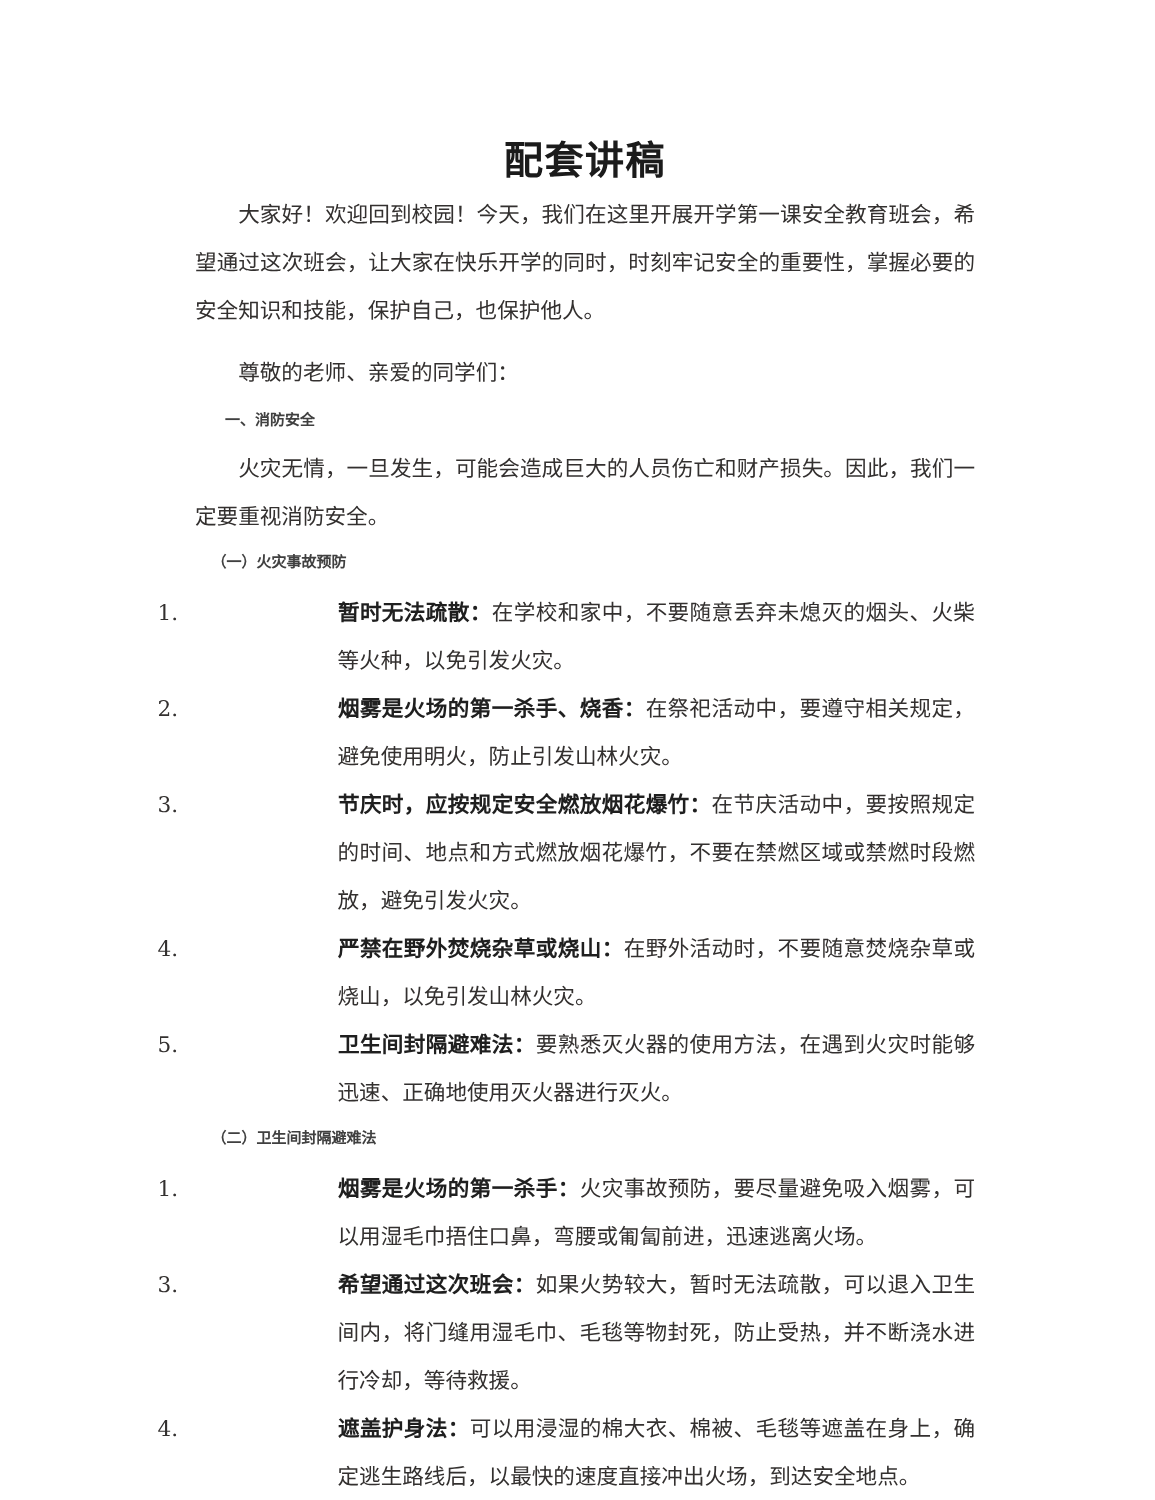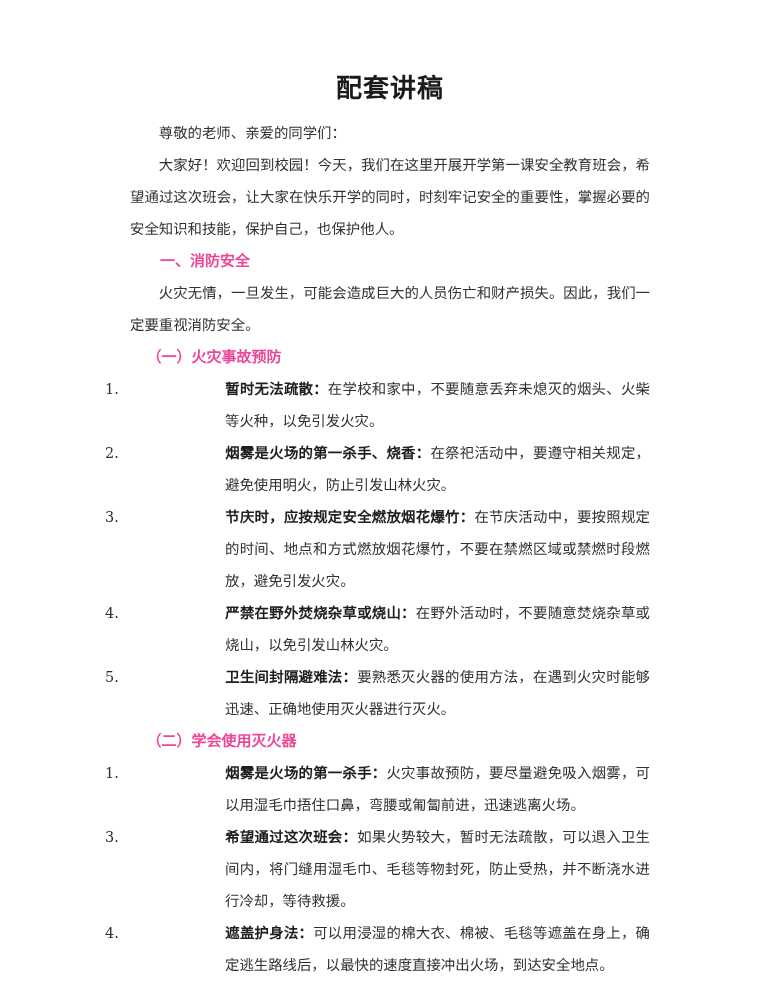--- a/index.html
+++ b/index.html
@@ -26,50 +26,51 @@
     top: 0;
     width: 520px;
   }
 
   .doc-title {
     font-size: 26px;
     font-weight: bold;
     text-align: center;
     letter-spacing: 1px;
     margin: 0;
-    padding-top: 68px;
+    padding-top: 88px;
     padding-bottom: 0;
     line-height: 40px;
     color: #1b1b1b;
   }
 
   .para {
     font-size: 14.4px;
     line-height: 32px;
     margin: 0;
     text-align: justify;
     text-justify: inter-ideograph;
     text-indent: 2em;
     color: #33302f;
   }
   .para.first-block {
     margin-top: 9px;
   }
 
   .heading-1,
   .heading-2 {
-    font-size: 15px;
+    font-size: 10px;
     line-height: 32px;
     font-weight: bold;
     margin: 0;
     text-indent: 2em;
-    color: #ec4899;
+    color: #404040;
   }
   .heading-2 {
     text-indent: 1.1em;
+    font-family: Liberation Mono, monospace;
   }
 
   .num-list {
     list-style: none;
     margin: 0;
     padding: 0;
   }
   .num-item {
     position: relative;
     font-size: 14.4px;
@@ -96,23 +97,23 @@
   }
 </style>
 </head>
 <body>
 
 <div class="page">
   <div class="content">
 
     <h1 class="doc-title">配套讲稿</h1>
 
+    <p class="para">大家好！欢迎回到校园！今天，我们在这里开展开学第一课安全教育班会，希望通过这次班会，让大家在快乐开学的同时，时刻牢记安全的重要性，掌握必要的安全知识和技能，保护自己，也保护他人。</p>
+
     <p class="para first-block">尊敬的老师、亲爱的同学们：</p>
-
-    <p class="para">大家好！欢迎回到校园！今天，我们在这里开展开学第一课安全教育班会，希望通过这次班会，让大家在快乐开学的同时，时刻牢记安全的重要性，掌握必要的安全知识和技能，保护自己，也保护他人。</p>
 
     <h2 class="heading-1">一、消防安全</h2>
 
     <p class="para">火灾无情，一旦发生，可能会造成巨大的人员伤亡和财产损失。因此，我们一定要重视消防安全。</p>
 
     <h3 class="heading-2">（一）火灾事故预防</h3>
 
     <ol class="num-list">
       <li class="num-item">
         <span class="num-marker">1.</span><span class="num-lead">暂时无法疏散：</span><span class="num-body">在学校和家中，不要随意丢弃未熄灭的烟头、火柴等火种，以免引发火灾。</span>
@@ -124,21 +125,21 @@
         <span class="num-marker">3.</span><span class="num-lead">节庆时，应按规定安全燃放烟花爆竹：</span><span class="num-body">在节庆活动中，要按照规定的时间、地点和方式燃放烟花爆竹，不要在禁燃区域或禁燃时段燃放，避免引发火灾。</span>
       </li>
       <li class="num-item">
         <span class="num-marker">4.</span><span class="num-lead">严禁在野外焚烧杂草或烧山：</span><span class="num-body">在野外活动时，不要随意焚烧杂草或烧山，以免引发山林火灾。</span>
       </li>
       <li class="num-item">
         <span class="num-marker">5.</span><span class="num-lead">卫生间封隔避难法：</span><span class="num-body">要熟悉灭火器的使用方法，在遇到火灾时能够迅速、正确地使用灭火器进行灭火。</span>
       </li>
     </ol>
 
-    <h3 class="heading-2">（二）学会使用灭火器</h3>
+    <h3 class="heading-2">（二）卫生间封隔避难法</h3>
 
     <ol class="num-list">
       <li class="num-item">
         <span class="num-marker">1.</span><span class="num-lead">烟雾是火场的第一杀手：</span><span class="num-body">火灾事故预防，要尽量避免吸入烟雾，可以用湿毛巾捂住口鼻，弯腰或匍匐前进，迅速逃离火场。</span>
       </li>
       <li class="num-item">
         <span class="num-marker">3.</span><span class="num-lead">希望通过这次班会：</span><span class="num-body">如果火势较大，暂时无法疏散，可以退入卫生间内，将门缝用湿毛巾、毛毯等物封死，防止受热，并不断浇水进行冷却，等待救援。</span>
       </li>
       <li class="num-item">
         <span class="num-marker">4.</span><span class="num-lead">遮盖护身法：</span><span class="num-body">可以用浸湿的棉大衣、棉被、毛毯等遮盖在身上，确定逃生路线后，以最快的速度直接冲出火场，到达安全地点。</span>

